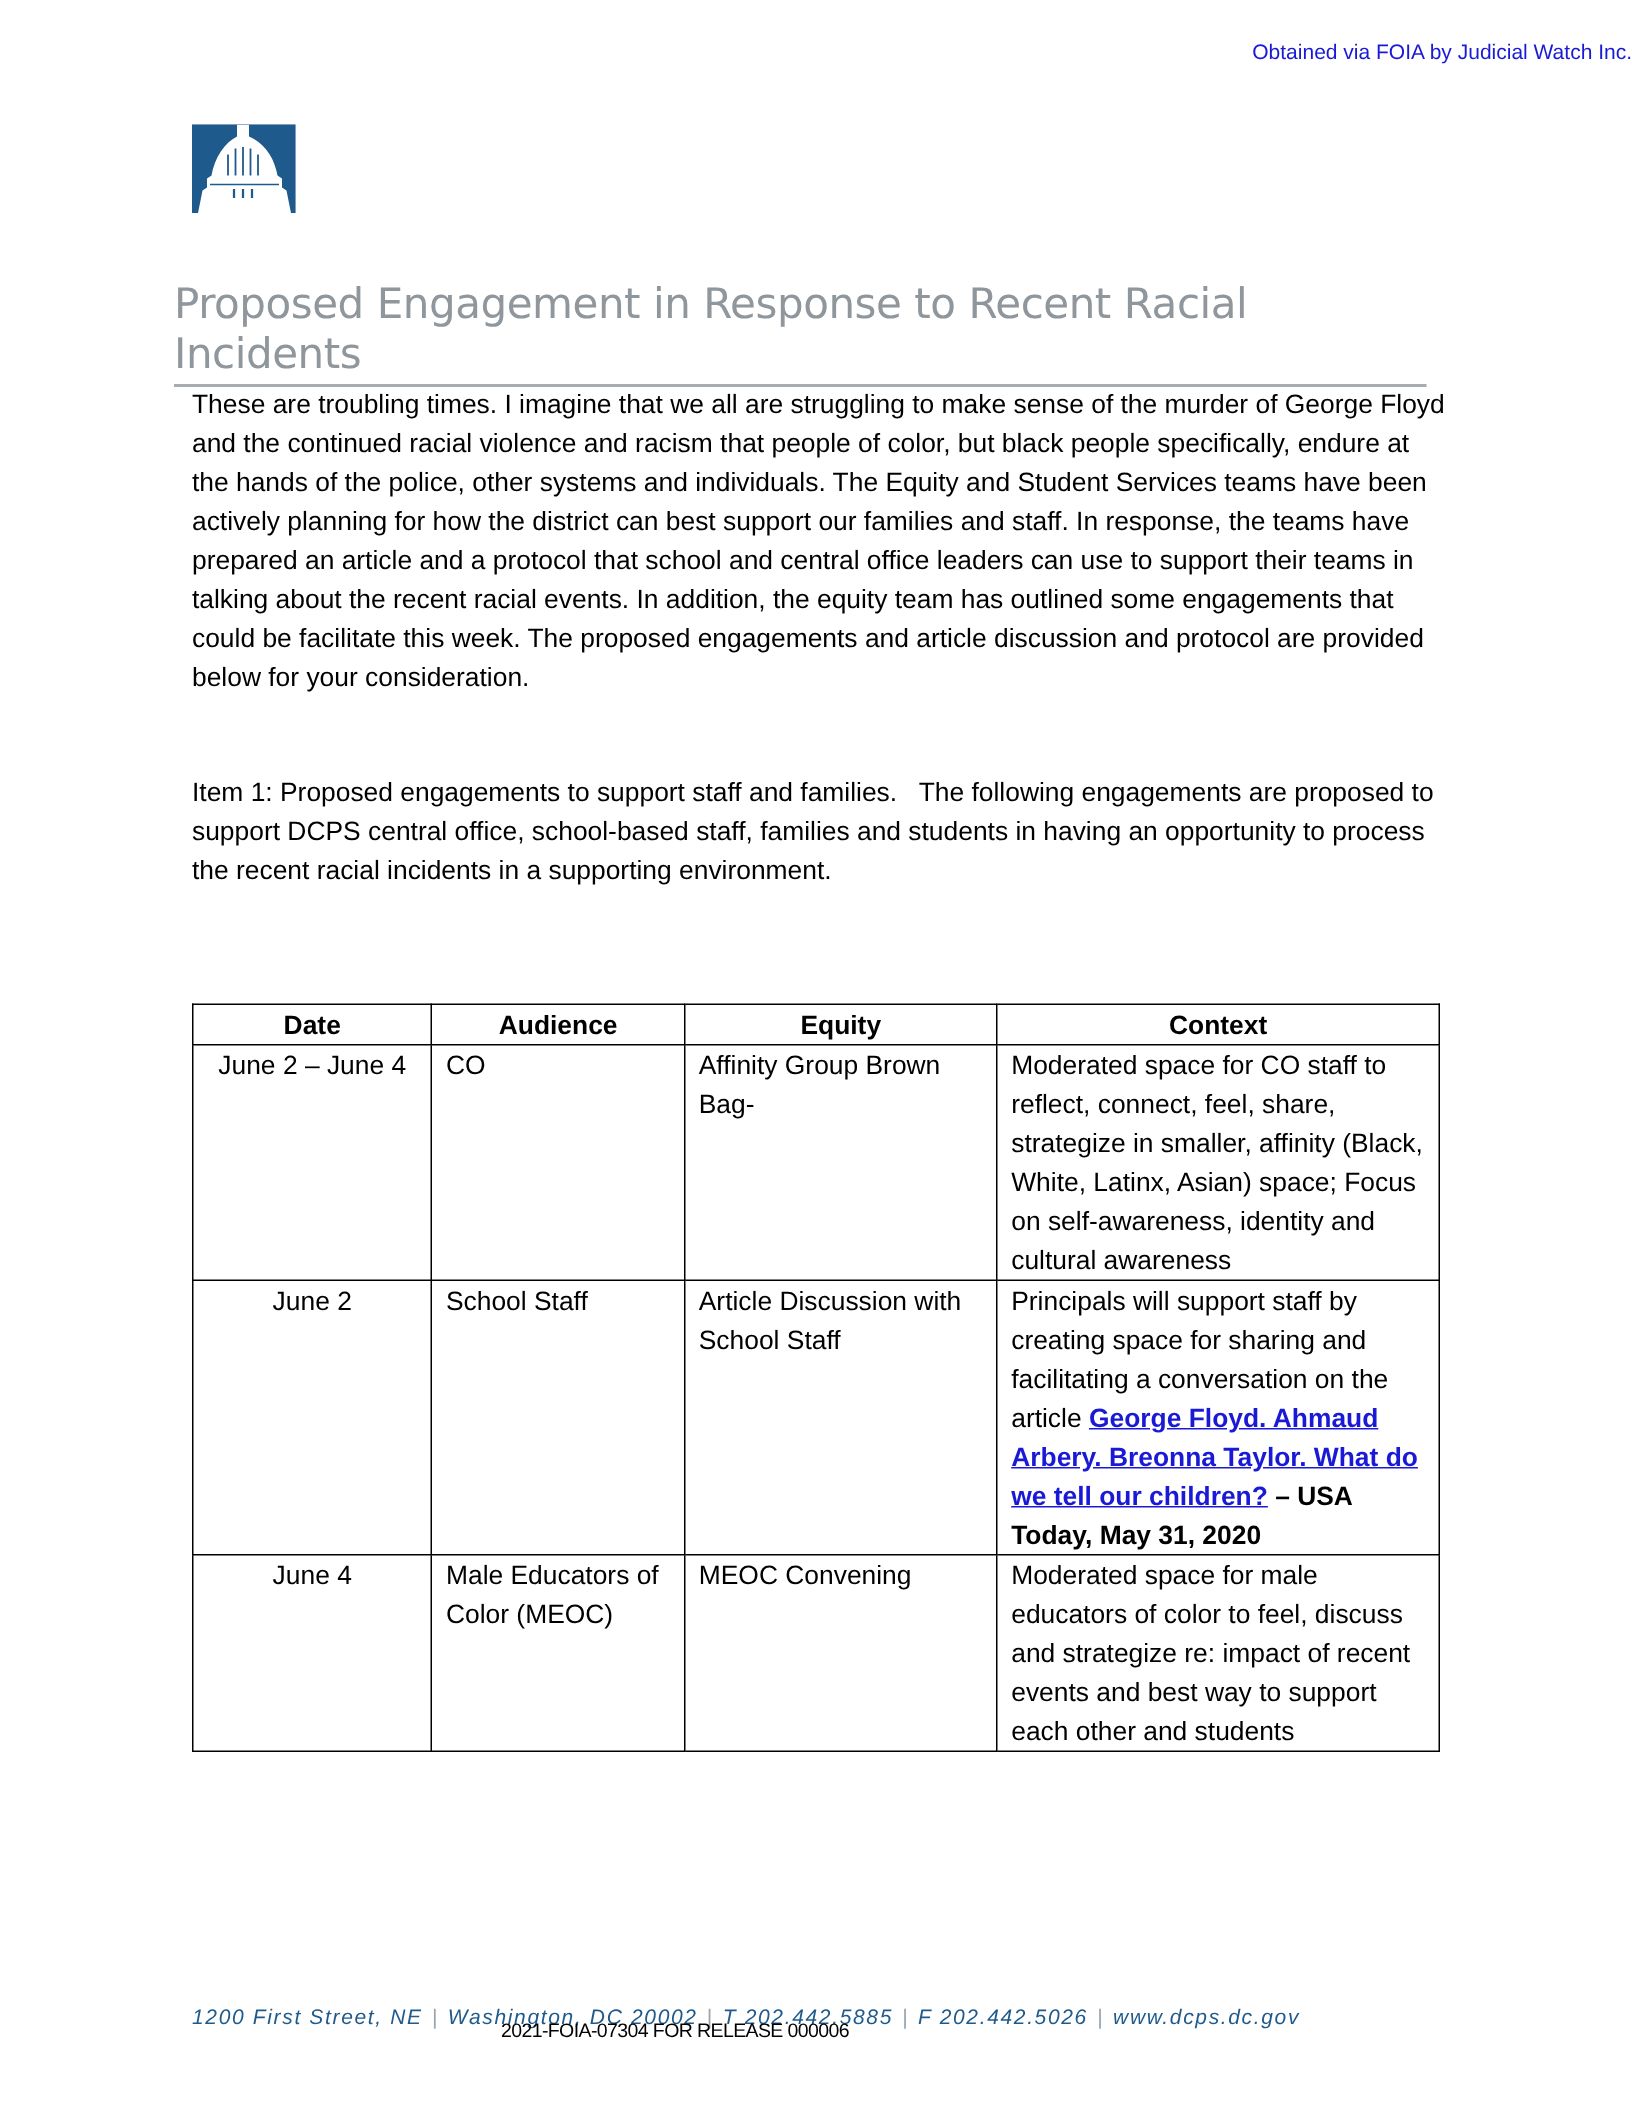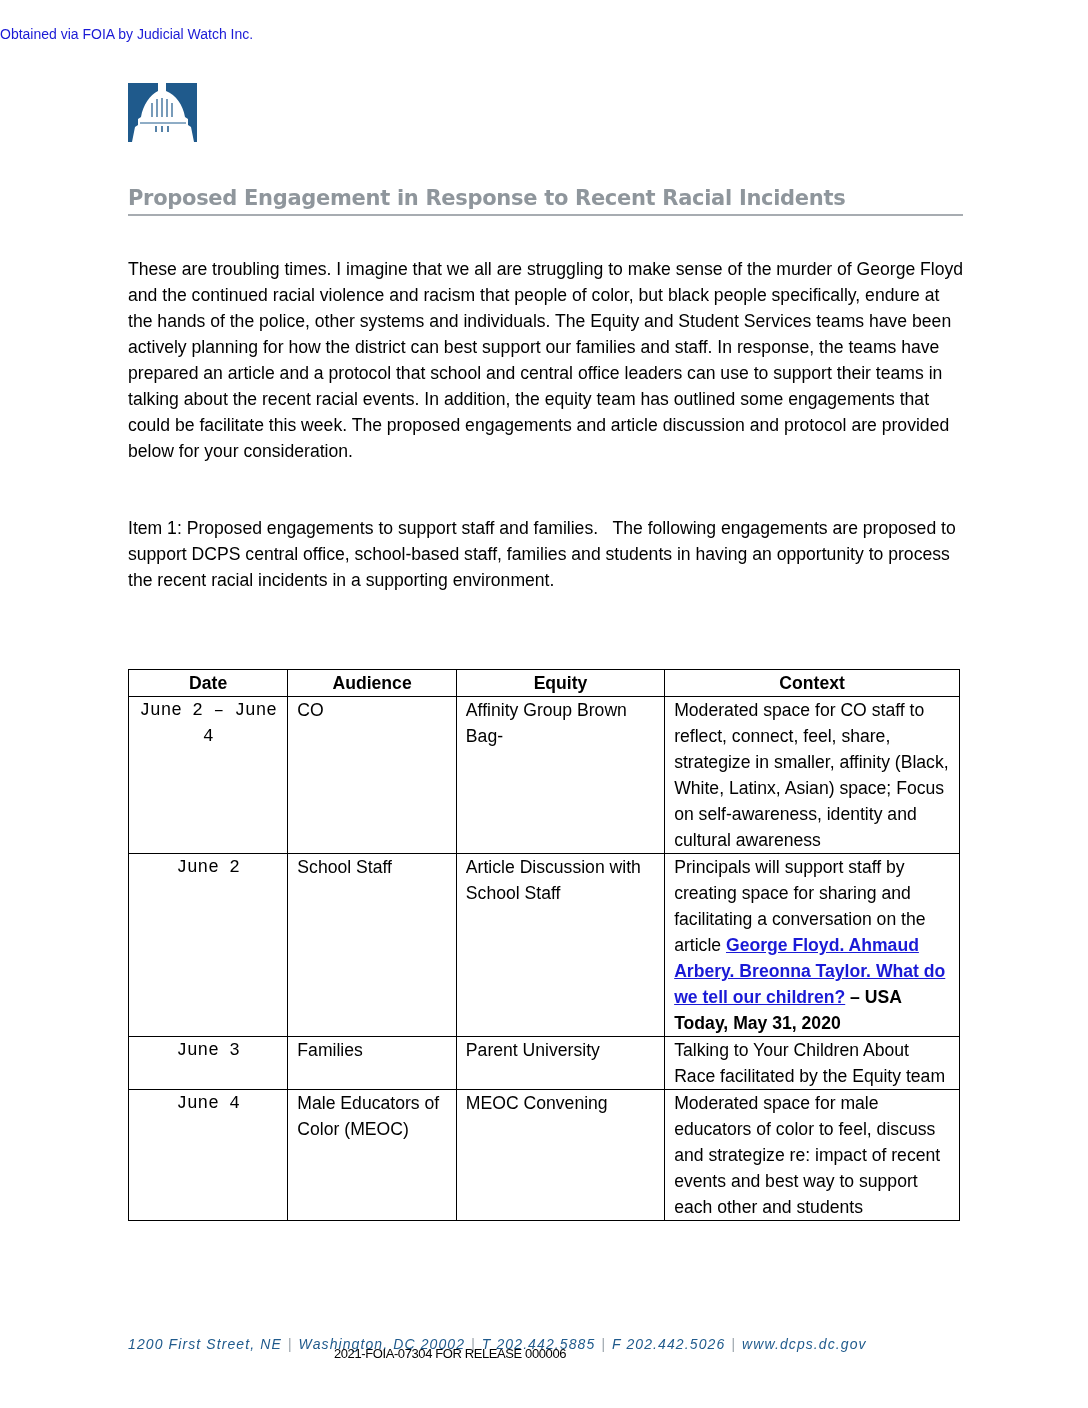--- a/index.html
+++ b/index.html
@@ -1,37 +1,37 @@
 <!DOCTYPE html>
 <html><head>
   <meta charset="utf-8">
   <style>
     html, body { margin:0; padding:0; background:#ffffff; }
     body { width:1088px; height:1408px; position:relative; overflow:hidden;
            font-family:"Liberation Sans", sans-serif; color:#000; }
-    .foia { position:absolute; top:26px; left:0; width:1088px; text-align:left;
+    .foia { position:absolute; top:26px; left:0; width:1088px; text-align:right;
             color:#1a1ad6; font-size:14px; font-family:"Liberation Sans", sans-serif; }
     .logo { position:absolute; left:128px; top:83px; display:flex; align-items:flex-end; }
     .logo-mark { width:69px; height:59px; background:#1f5a8c; position:relative; overflow:hidden; }
     .logo-text { margin-left:10px; }
     .logo-line1 { color:#1f4a72; font-size:14.5px; letter-spacing:1.2px; line-height:16px; }
     .logo-line2 { color:#8a9299; font-size:25px; letter-spacing:1px; line-height:26px; margin-top:2px; }
-    .title { position:absolute; left:128px; top:186px; width:835px; color:#8f969c;
-             font-size:21px; font-family:"DejaVu Sans", sans-serif; font-weight:700;
+    .title { position:absolute; left:116px; top:186px; width:835px; color:#8f969c;
+             font-size:28px; font-family:"DejaVu Sans", sans-serif; font-weight:400;
              padding-bottom:4px; border-bottom:2px solid #a7acb1; letter-spacing:-0.3px; }
     .para { position:absolute; left:128px; width:840px; font-size:17.6px; line-height:26px;
             font-family:"Liberation Sans Narrow","Liberation Sans", sans-serif; }
     .p1 { top:256px; }
     .p2 { top:515px; }
     .bold { font-weight:normal; }
     table.events { position:absolute; left:128px; top:669px; width:832px; border-collapse:collapse;
                    font-size:17.6px; line-height:26px; font-family:"Liberation Sans", sans-serif; }
     table.events th, table.events td { border:1.5px solid #000; vertical-align:top; padding:0 9px; }
     table.events th { font-weight:bold; text-align:center; height:26px; }
-    table.events td.date { text-align:center;font-family:Liberation Mono, monospace; }
+    table.events td.date { text-align:center; }
     .c-date { width:141px; } .c-aud { width:150px; } .c-ev { width:190px; } .c-ctx { width:277px; }
     a.article { color:#1a1ad6; font-weight:bold; text-decoration:underline; }
     .src { font-weight:bold; }
     .footer { position:absolute; left:128px; top:1336px; width:840px; color:#1f5a8c; font-size:14px;
               letter-spacing:1.1px; white-space:nowrap;font-style:italic; }
     .footer .sep { color:#9aa3ab; margin:0 6px; }
     .release { position:absolute; left:0; width:900px; top:1346px; text-align:center;
                font-size:13px; color:#000; letter-spacing:-0.4px; }
   </style>
 </head>
@@ -75,26 +75,20 @@
       <td>Affinity Group Brown Bag-</td>
       <td>Moderated space for CO staff to reflect, connect, feel, share, strategize in smaller, affinity (Black, White, Latinx, Asian) space; Focus on self-awareness, identity and cultural awareness</td>
     </tr>
     <tr>
       <td class="date">June 2</td>
       <td>School Staff</td>
       <td>Article Discussion with School Staff</td>
       <td><span>Principals will support staff by creating space for sharing and facilitating a conversation on the article </span><a class="article" href="#">George Floyd. Ahmaud Arbery. Breonna Taylor. What do we tell our children?</a><span class="src"> – USA Today, May 31, 2020</span></td>
     </tr>
     <tr>
-      <td class="date">June 3</td>
-      <td>Families</td>
-      <td>Parent University</td>
-      <td>Talking to Your Children About Race facilitated by the Equity team</td>
-    </tr>
-    <tr>
       <td class="date">June 4</td>
       <td>Male Educators of Color (MEOC)</td>
       <td>MEOC Convening</td>
       <td>Moderated space for male educators of color to feel, discuss and strategize re: impact of recent events and best way to support each other and students</td>
     </tr>
   </tbody>
 </table>
 
 <div class="footer">
   <span>1200 First Street, NE</span><span class="sep">|</span><span>Washington, DC 20002</span><span class="sep">|</span><span>T 202.442.5885</span><span class="sep">|</span><span>F 202.442.5026</span><span class="sep">|</span><span>www.dcps.dc.gov</span>

